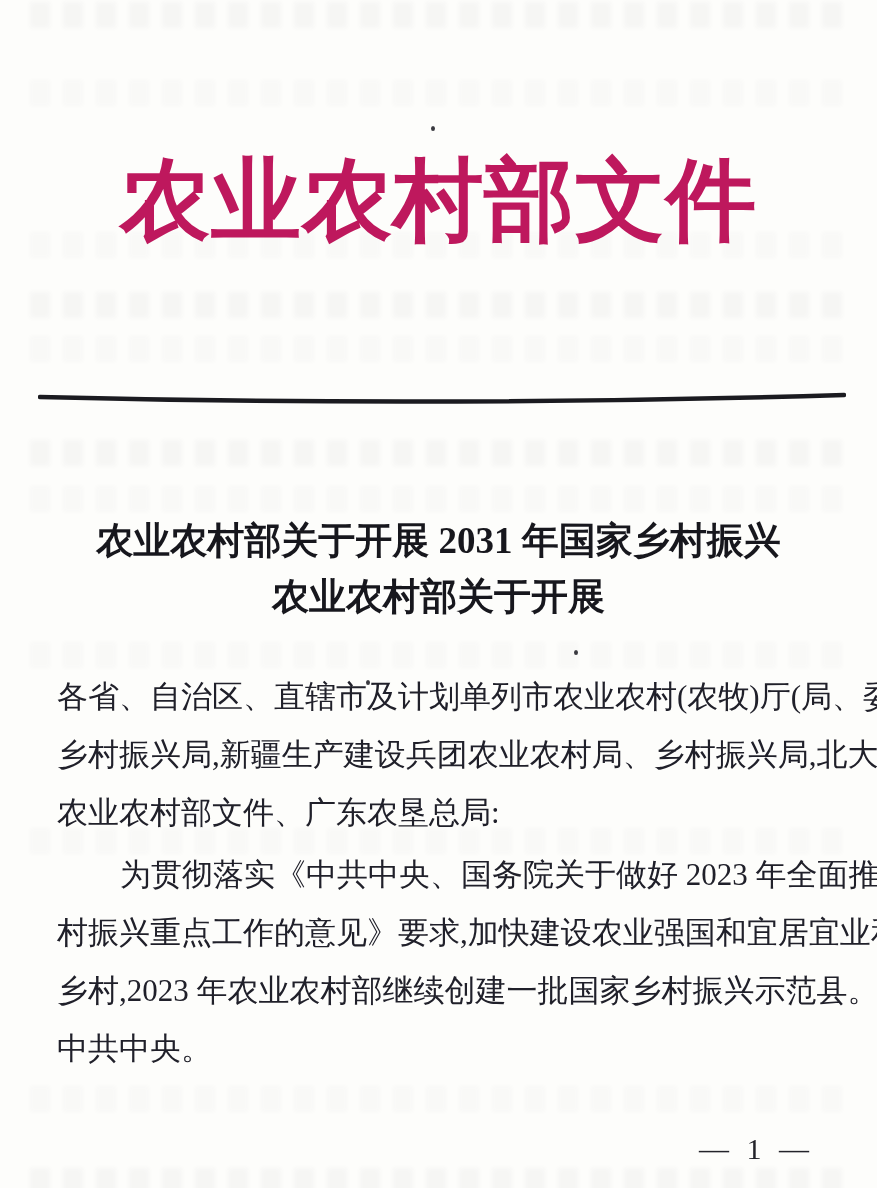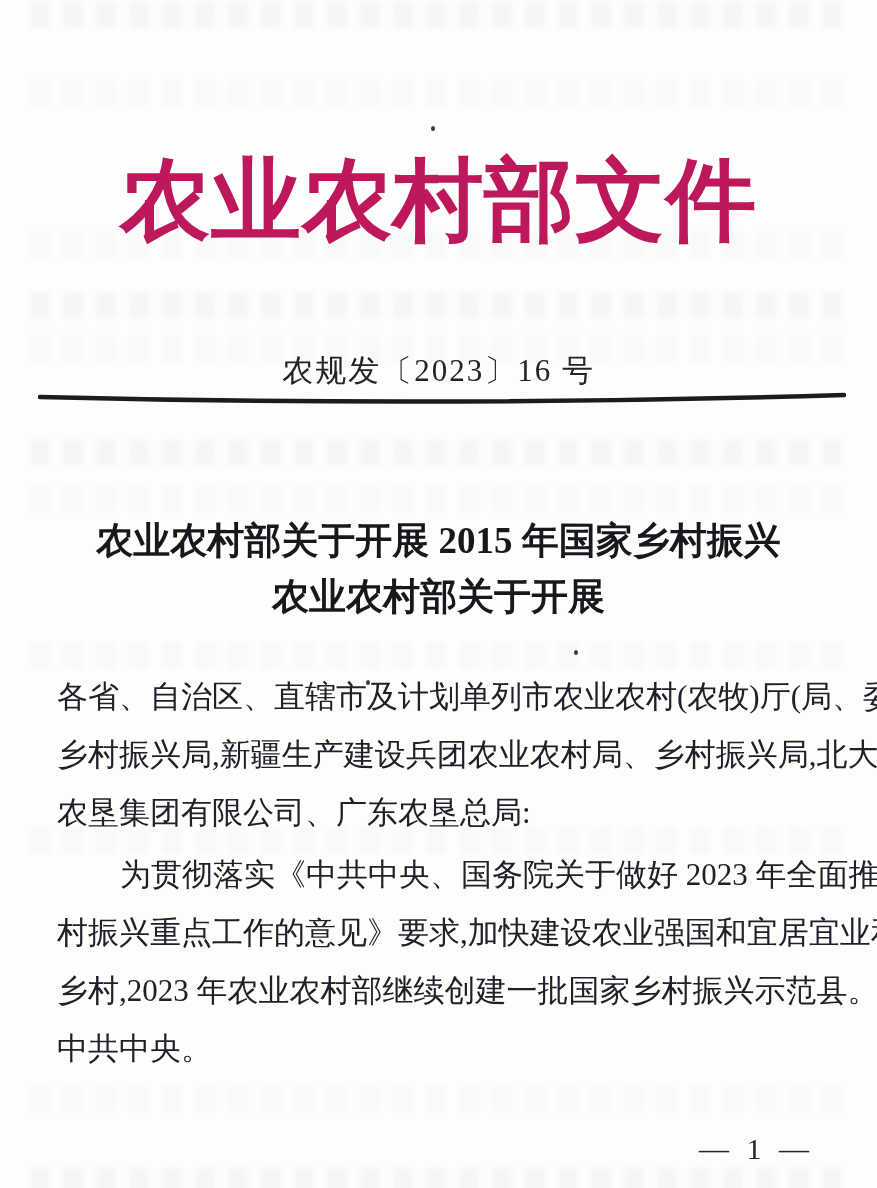--- a/index.html
+++ b/index.html
@@ -128,33 +128,32 @@
   <div class="bleed light" style="top: 828px;"></div>
   <div class="bleed light" style="top: 1086px;"></div>
   <div class="bleed" style="top: 1168px;"></div>
 
   <div class="speck" style="left: 431px; top: 126px;"></div>
   <div class="speck" style="left: 574px; top: 650px;"></div>
   <div class="speck" style="left: 366px; top: 680px;"></div>
 
   <div class="letterhead">农业农村部文件</div>
 
-  <div class="doc-number">农规发〔2023〕16 号</div>
 
   <svg class="rule" viewBox="0 0 808 18">
     <path d="M2,5 Q 400,15 806,3" stroke="#1b1b20" stroke-width="4.5" fill="none" stroke-linecap="round"></path>
   </svg>
 
-  <div class="notice-title l1">农业农村部关于开展 2015 年国家乡村振兴</div>
+  <div class="notice-title l1">农业农村部关于开展 2031 年国家乡村振兴</div>
   <div class="notice-title l2">农业农村部关于开展</div>
 
   <div class="body-text p1">
     <div class="bline">各省、自治区、直辖市及计划单列市农业农村(农牧)厅(局、委)、</div>
     <div class="bline">乡村振兴局,新疆生产建设兵团农业农村局、乡村振兴局,北大荒</div>
-    <div class="bline end">农垦集团有限公司、广东农垦总局:</div>
+    <div class="bline end">农业农村部文件、广东农垦总局:</div>
   </div>
 
   <div class="body-text p2">
     <div class="bline indent">为贯彻落实《中共中央、国务院关于做好 2023 年全面推进乡</div>
     <div class="bline">村振兴重点工作的意见》要求,加快建设农业强国和宜居宜业和美</div>
     <div class="bline">乡村,2023 年农业农村部继续创建一批国家乡村振兴示范县。现</div>
     <div class="bline end">中共中央。</div>
   </div>
 
   <div class="page-number">— 1 —</div>

